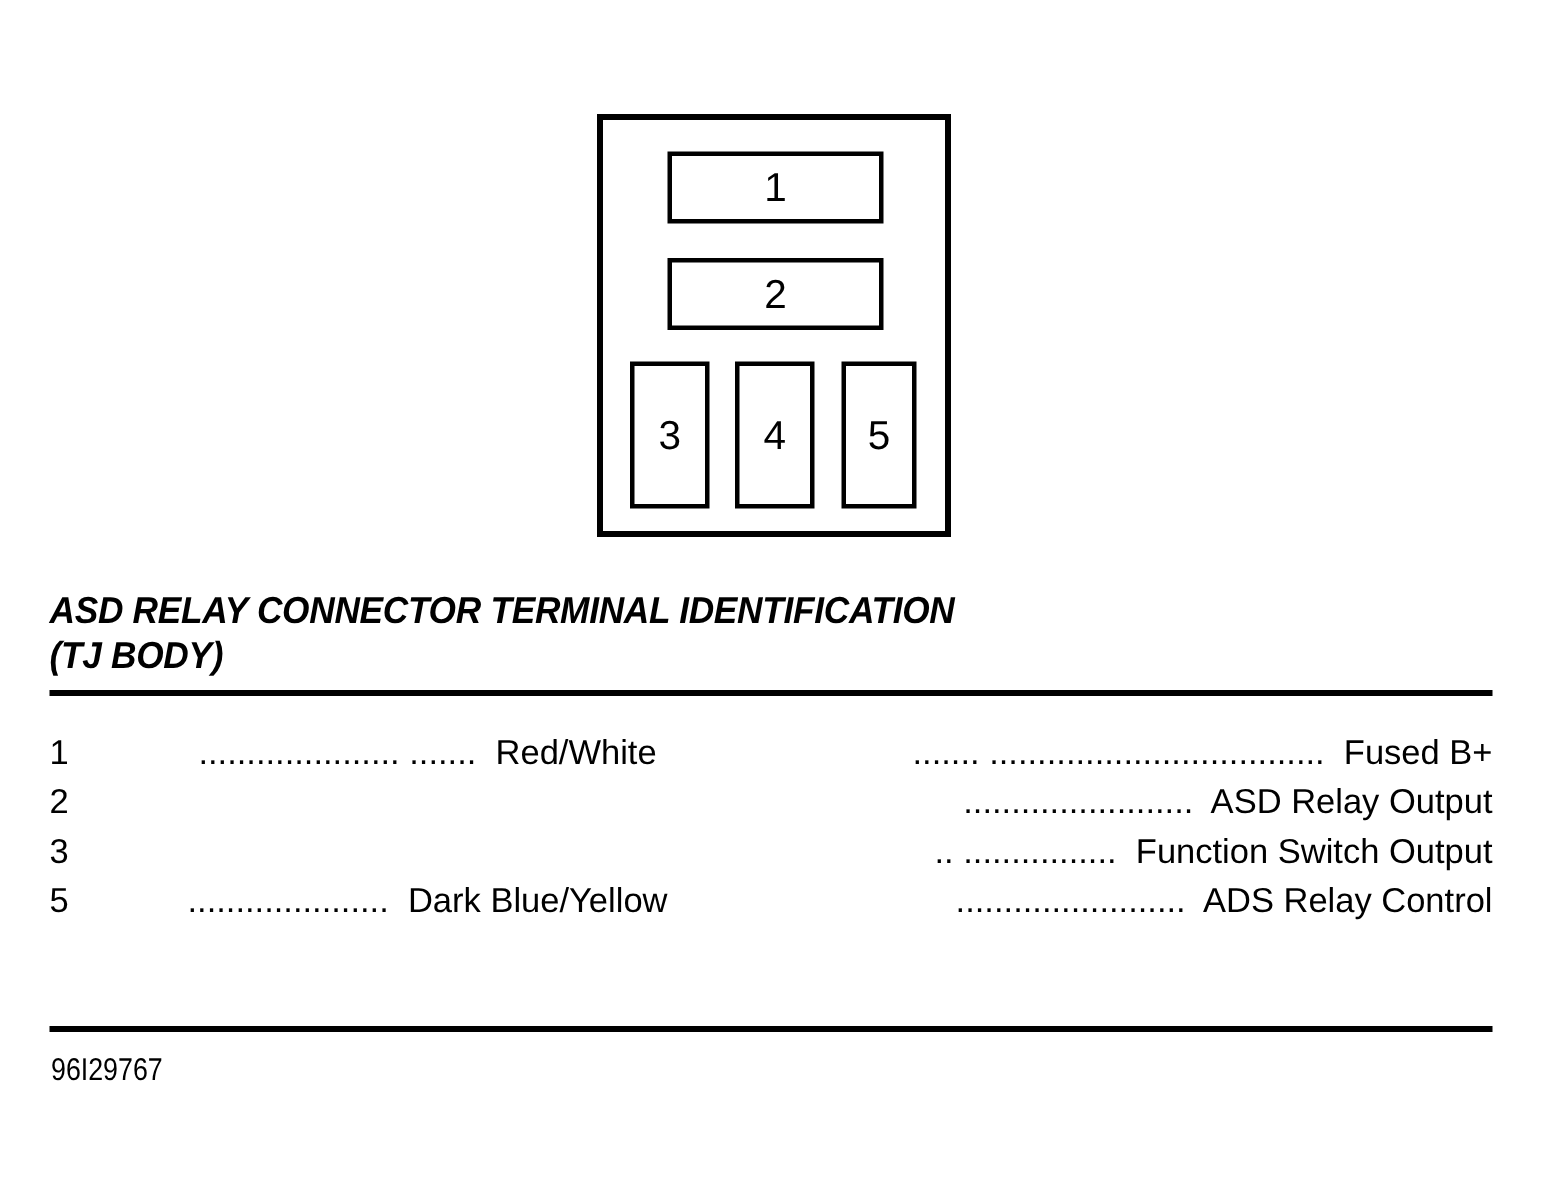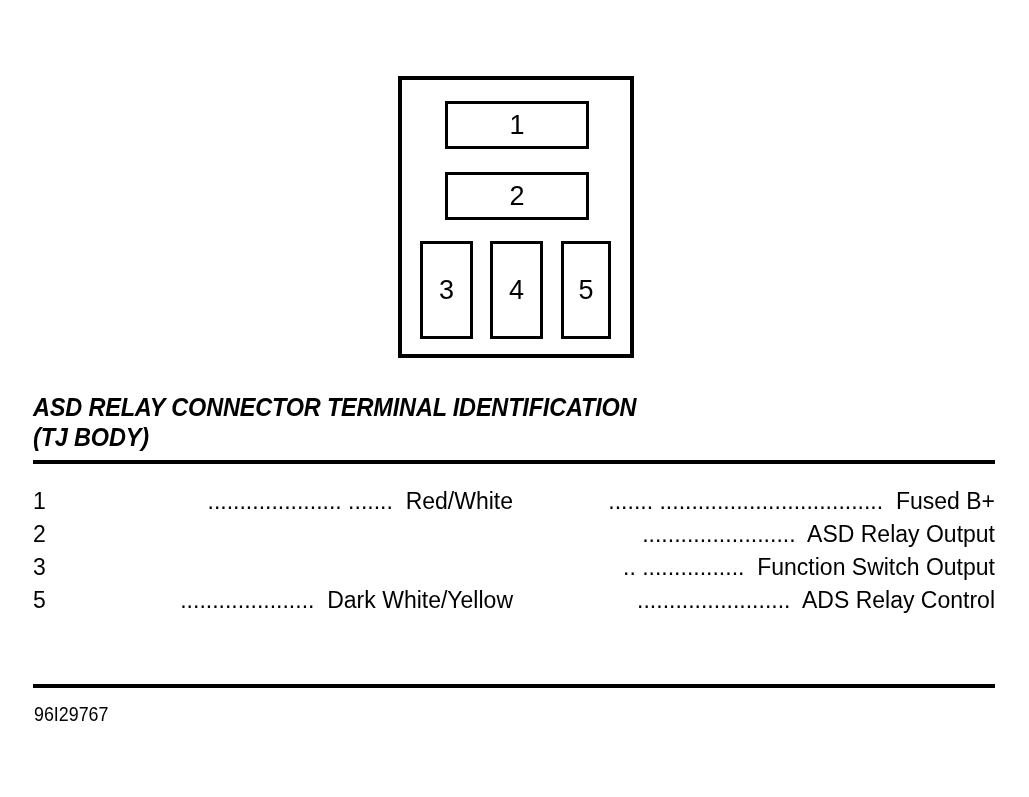--- a/index.html
+++ b/index.html
@@ -110,21 +110,21 @@
     left: 0px;
     top: 0;
     width: 22px;
     text-align: left;
   }
   .cell-wire {
     position: absolute;
     top: 0;
     left: 24px;
     width: 456px;
-    text-align: right;
+    text-align: center;
   }
   .cell-function {
     position: absolute;
     top: 0;
     right: 0px;
     text-align: right;
   }
   .wire-text, .func-text { display: inline; }
 
   
@@ -181,21 +181,21 @@
     <span class="cell-function"><span>........................</span>&nbsp; <span class="func-text">ASD Relay Output</span></span>
   </div>
 
   <div class="trow">
     <span class="cell-terminal">3</span>
     <span class="cell-function"><span>.. ................</span>&nbsp; <span class="func-text">Function Switch Output</span></span>
   </div>
 
   <div class="trow">
     <span class="cell-terminal">5</span>
-    <span class="cell-wire"><span>.....................</span>&nbsp; <span class="wire-text">Dark White/Yellow</span></span>
+    <span class="cell-wire"><span>.....................</span>&nbsp; <span class="wire-text">Dark Blue/Yellow</span></span>
     <span class="cell-function"><span>........................</span>&nbsp; <span class="func-text">ADS Relay Control</span></span>
   </div>
 
 </div>
 
 <div class="rule" id="rule-bottom"></div>
 
 <div id="footer-code">96I29767</div>
 
 </body></html>

